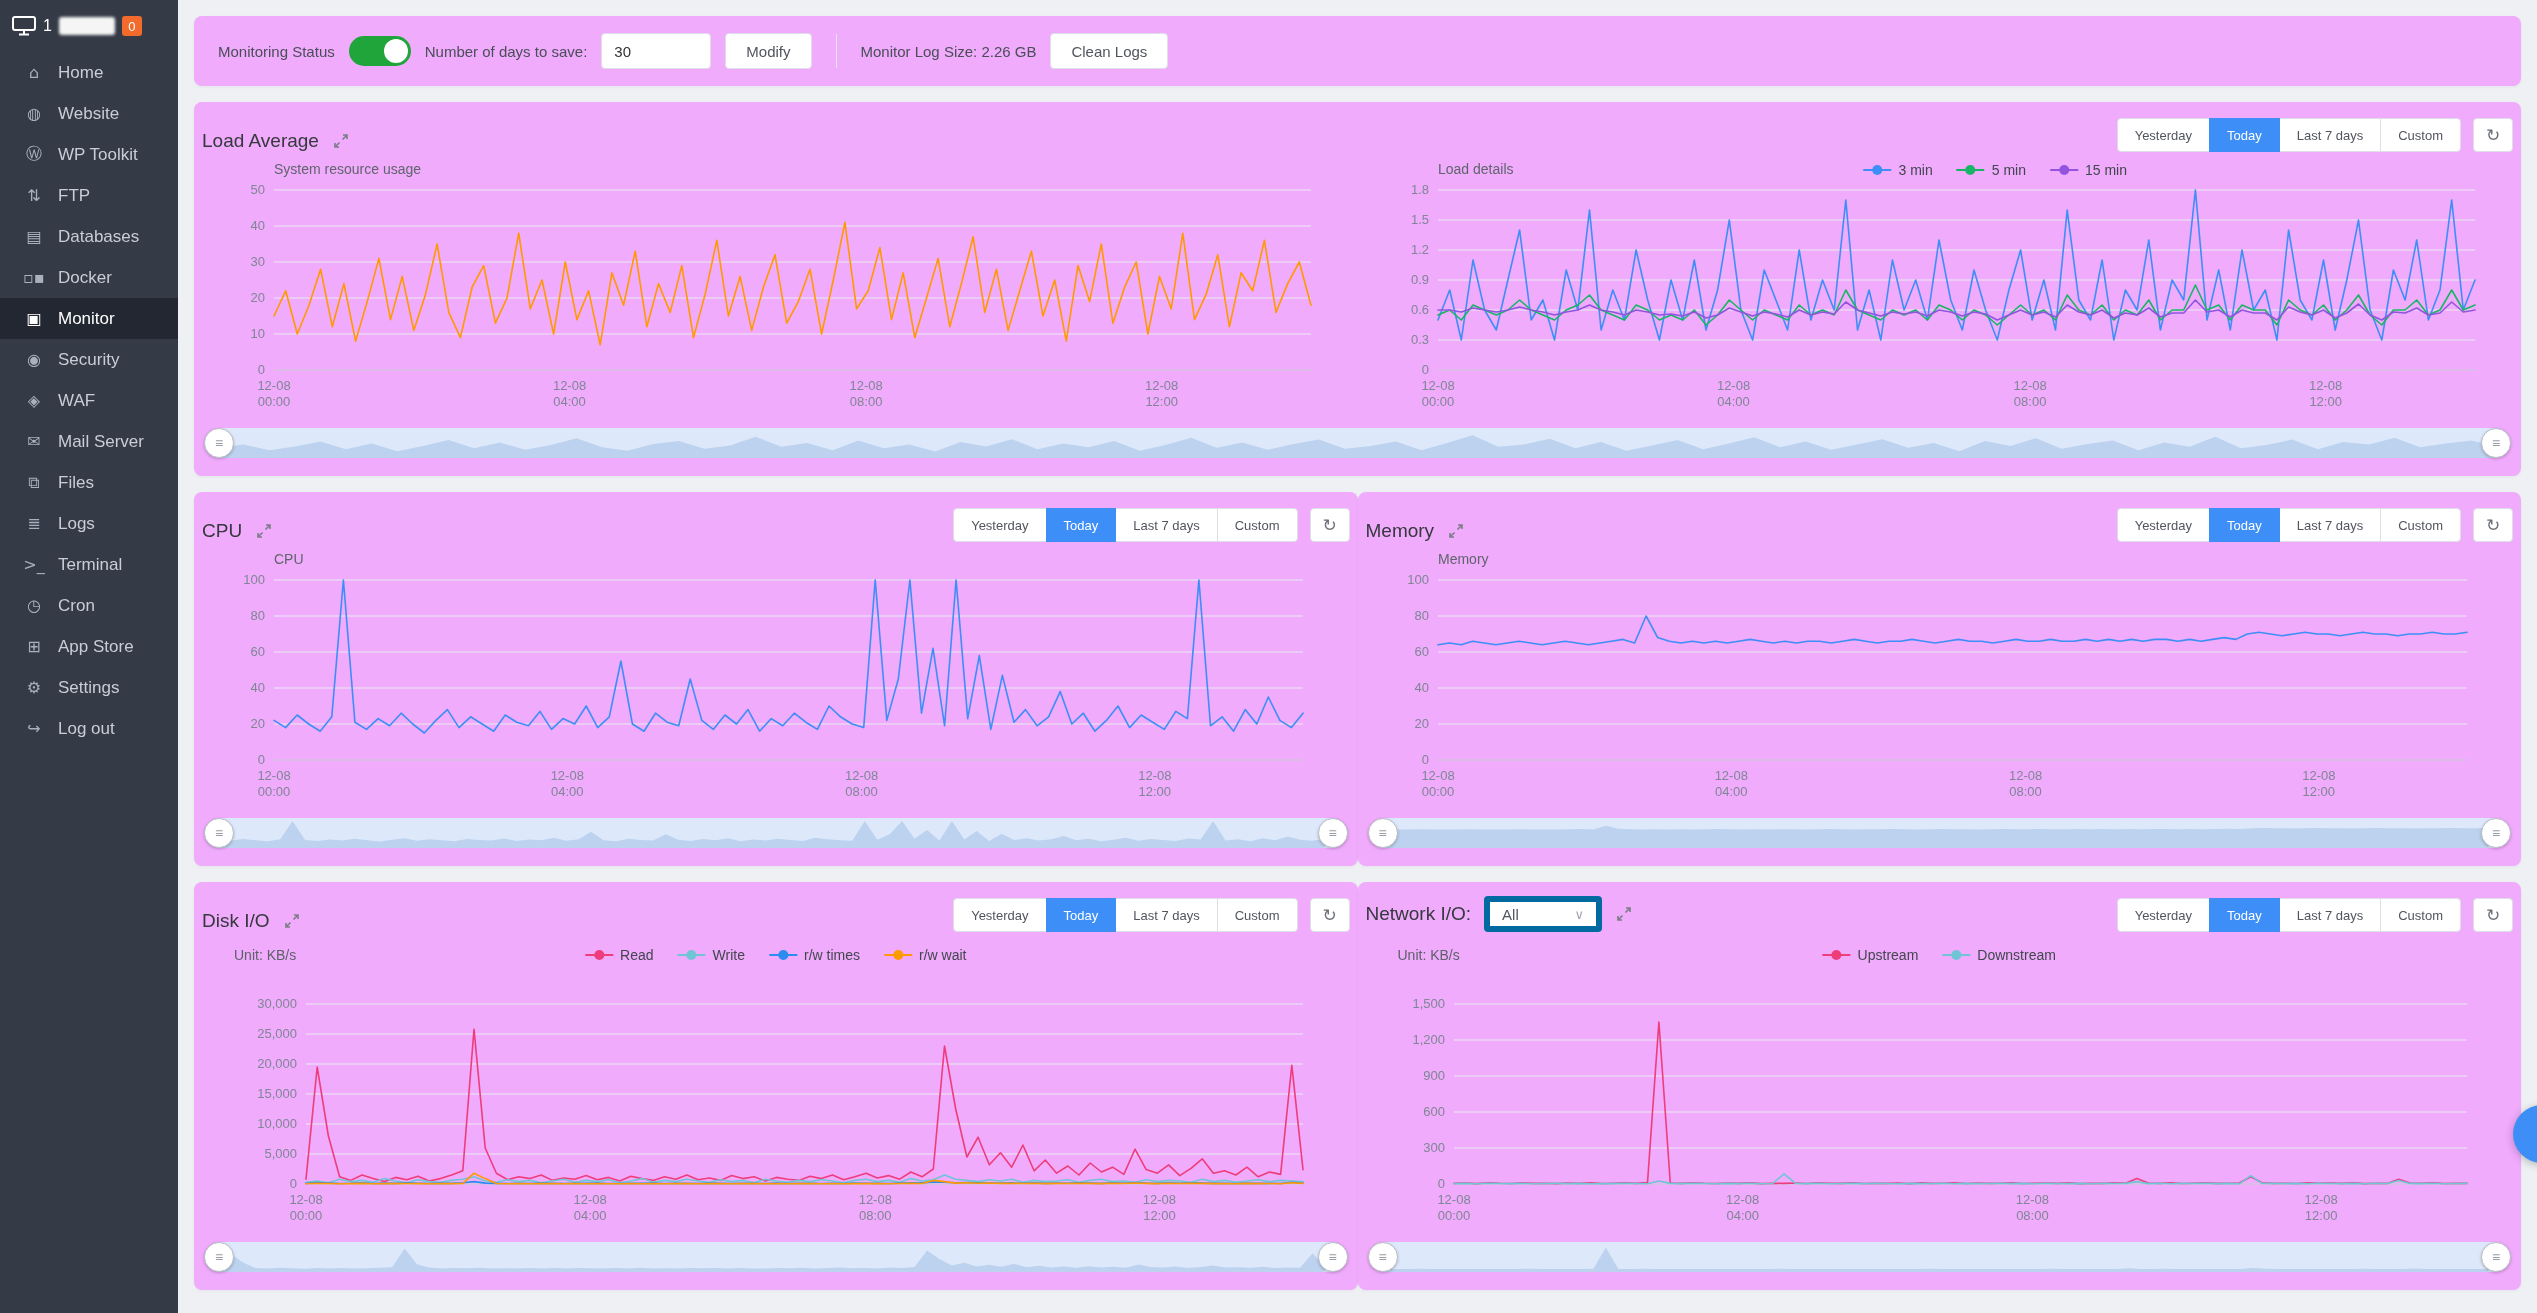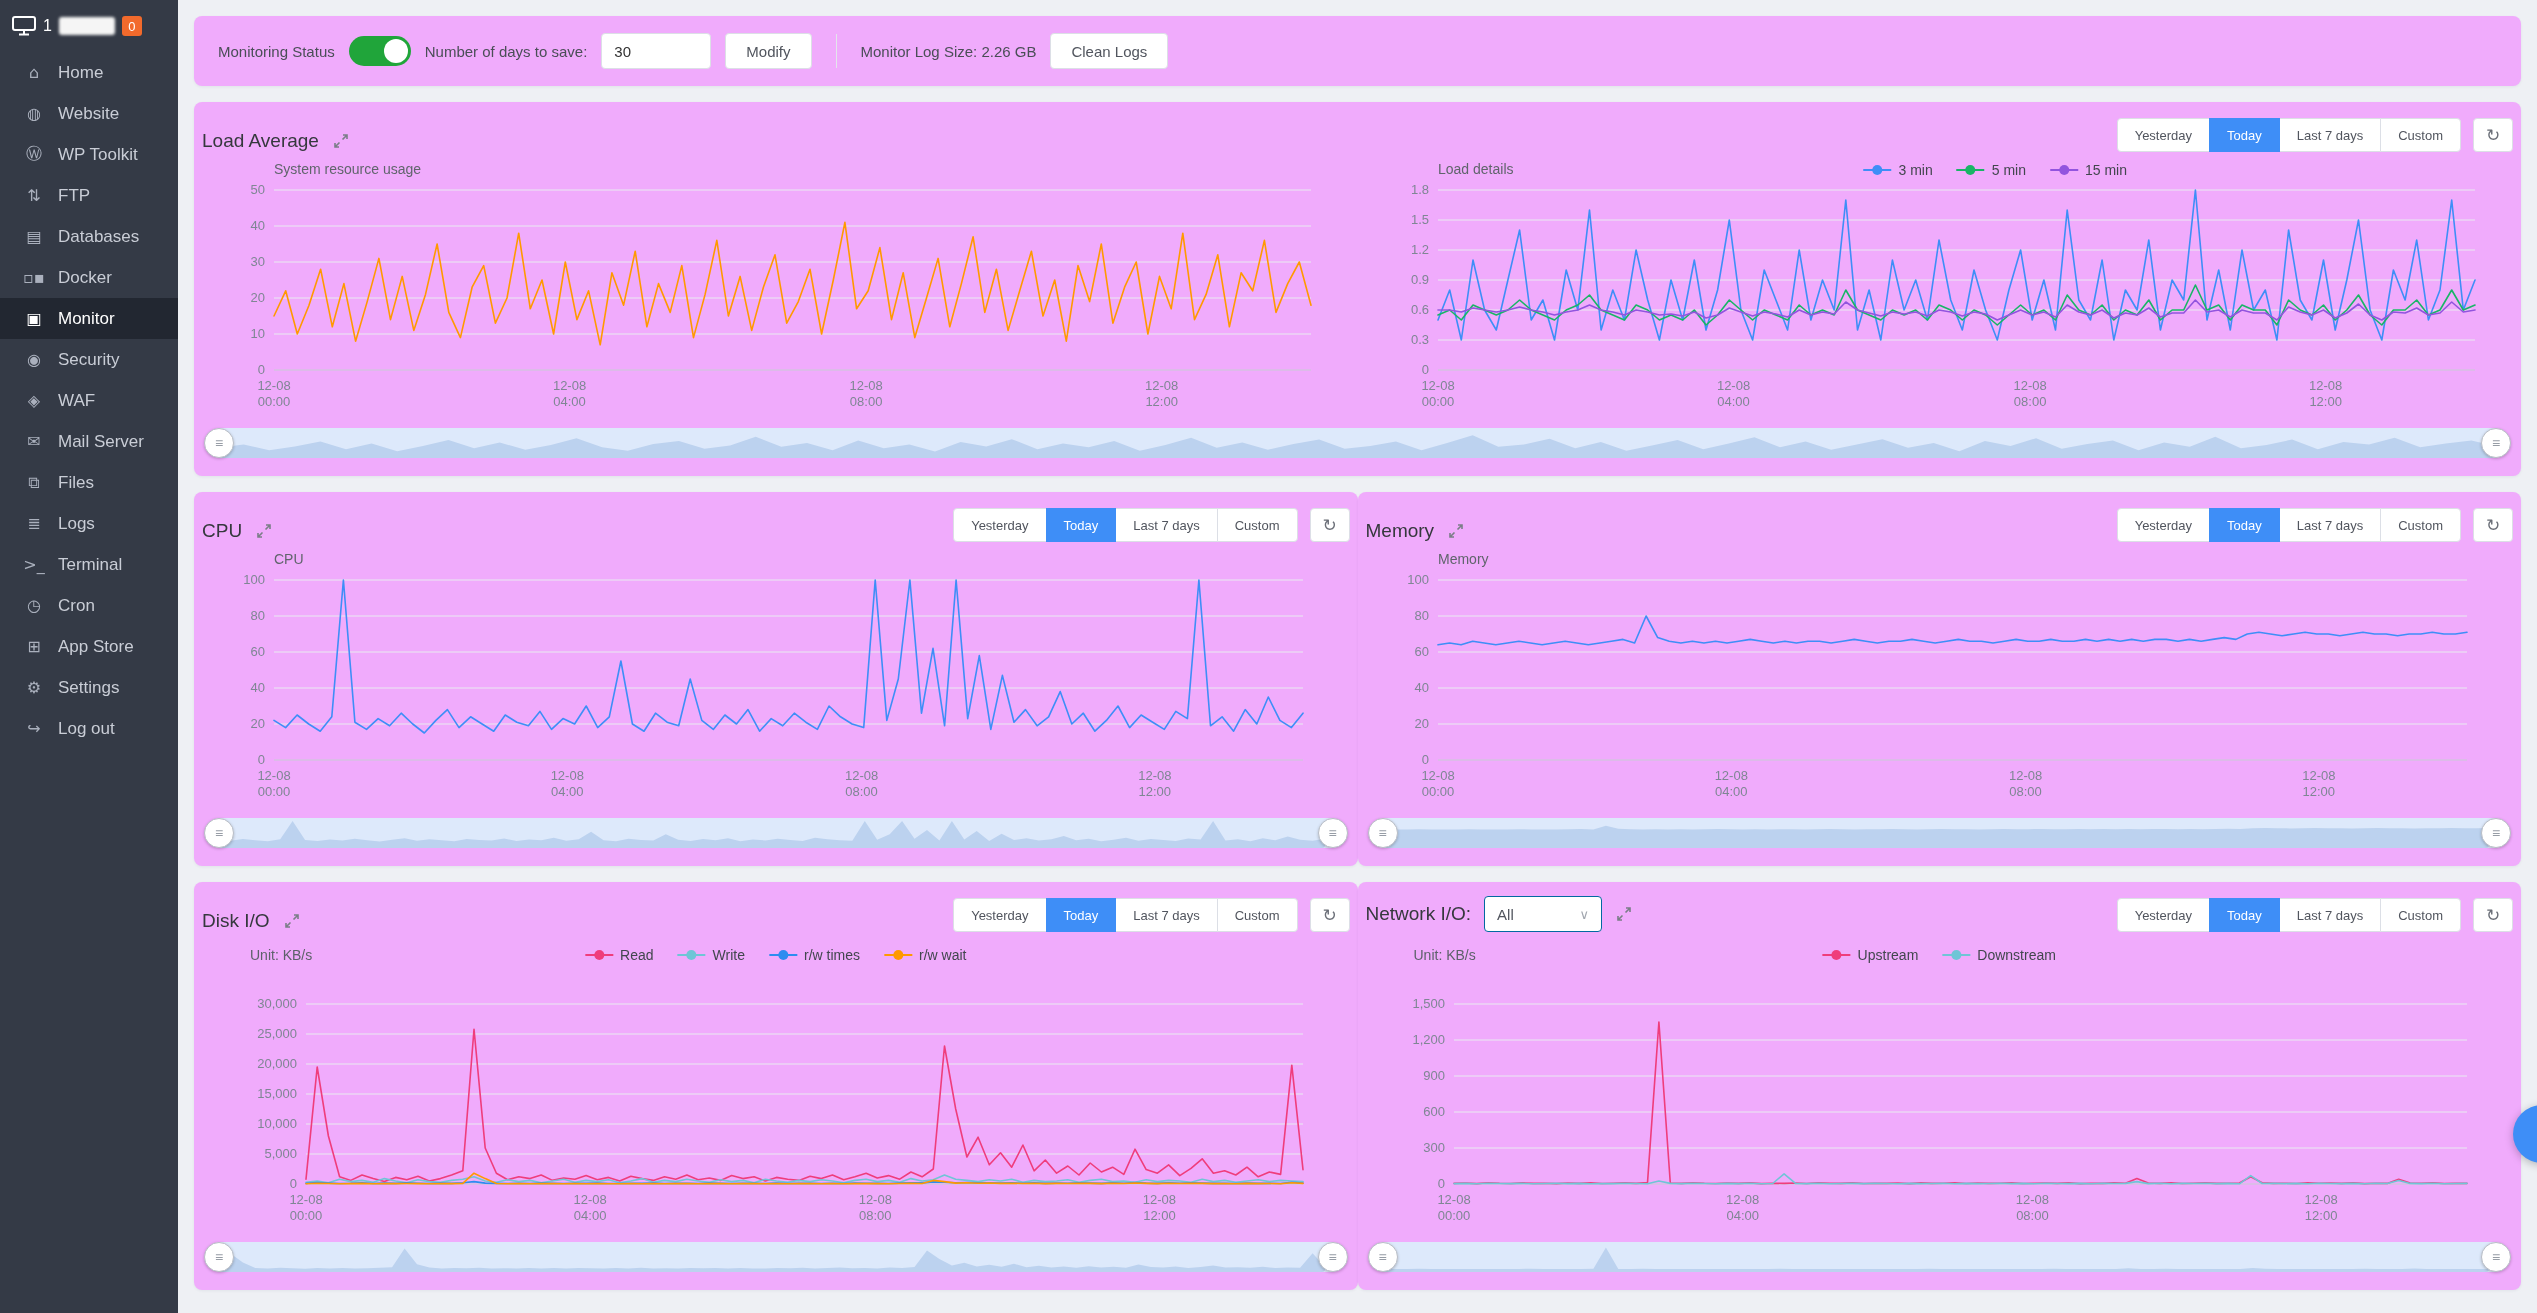--- a/index.html
+++ b/index.html
@@ -47,34 +47,34 @@
   .card-title-wrap{display:flex;align-items:center;gap:13px}
   .card-title{font-size:19px;color:#35383d}
   .expand{cursor:pointer;display:inline-flex}
   .range-controls{display:flex;align-items:center;gap:12px}
   .btn-group{display:flex}
   .gbtn{height:34px;padding:0 17px;font-size:13px;border:1px solid #dcdfe6;background:#fff;color:#51555e;cursor:pointer;margin-left:-1px;font-family:"Liberation Sans",sans-serif}
   .gbtn:first-child{border-radius:4px 0 0 4px;margin-left:0}
   .gbtn:last-child{border-radius:0 4px 4px 0}
   .gbtn.active{background:#3e8ef7;border-color:#3e8ef7;color:#fff;position:relative;z-index:1}
   .refresh{width:40px;height:34px;border:1px solid #dcdfe6;background:#fff;border-radius:4px;color:#6b6f78;font-size:17px;cursor:pointer}
-  .select{height:36px;min-width:118px;border:1px solid #0369a1;border-radius:4px;display:inline-flex;align-items:center;justify-content:space-between;padding:0 12px;font-size:15px;color:#51555e;gap:10px;cursor:pointer;background:#fff}
+  .select{height:36px;min-width:118px;border:6px solid #0369a1;border-radius:4px;display:inline-flex;align-items:center;justify-content:space-between;padding:0 12px;font-size:15px;color:#51555e;gap:10px;cursor:pointer;background:#fff}
   .caret{color:#a2a7af;font-size:13px}
 
   
   .charts-row{display:flex;justify-content:space-between;padding:0 24px}
   .chart-box{position:relative}
   .chart-pad{padding:0 24px}
   .legend{display:flex;gap:24px;align-items:center;font-size:14px;color:#42464e}
   .legend.floating{position:absolute;top:4px;left:55%;transform:translateX(-50%)}
   .legend-item{display:flex;align-items:center;gap:7px;cursor:pointer}
   .lm{position:relative;width:28px;height:12px;display:inline-block}
   .lm .ll{position:absolute;left:0;right:0;top:5px;height:2px;background:var(--c)}
   .lm .ld{position:absolute;left:9px;top:1px;width:10px;height:10px;border-radius:50%;background:var(--c)}
-  .legend-row{position:relative;height:34px;padding:0 24px;display:flex;align-items:center}
+  .legend-row{position:relative;height:34px;padding:0 8px;display:flex;align-items:center}
   .unit{font-size:14px;color:#5d616a;margin-left:32px}
   .legend.center{position:absolute;left:50%;transform:translateX(-50%)}
 
   
   .brush{position:relative;margin:8px 24px 18px;height:30px;background:#dde9fb;border-radius:3px}
   .brush svg{display:block;border-radius:3px}
   .handle{position:absolute;top:50%;transform:translateY(-50%);width:30px;height:30px;border-radius:50%;background:#fff;border:1px solid #b9bec7;box-shadow:0 1px 3px rgba(0,0,0,.22);display:flex;align-items:center;justify-content:center;color:#979da6;font-size:14px;cursor:ew-resize}
   .handle.left{left:-14px}
   .handle.right{right:-14px}
 

